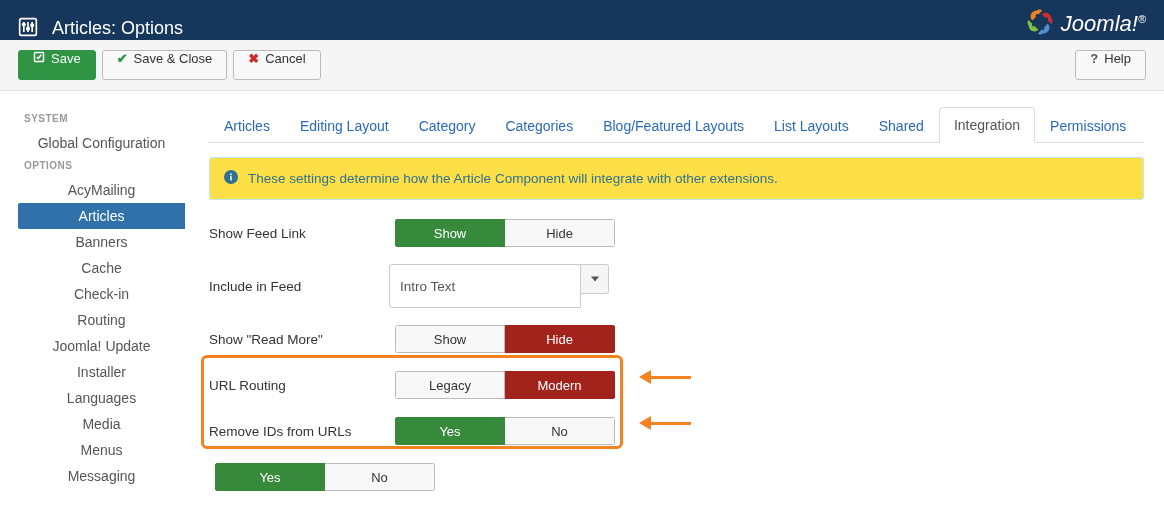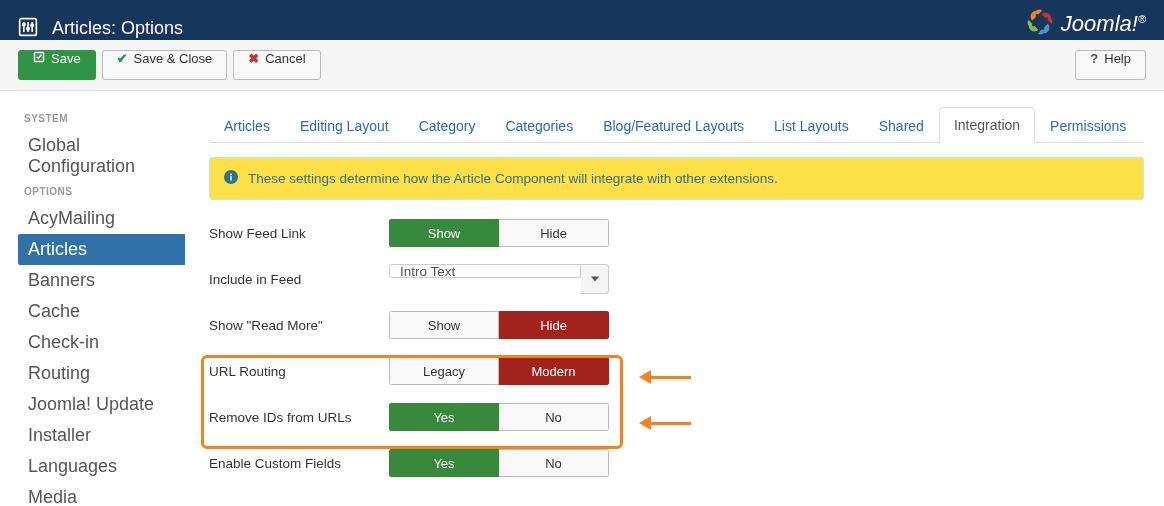--- a/index.html
+++ b/index.html
@@ -14,40 +14,40 @@
   .toolbar { background: #f5f5f5; border-bottom: 1px solid #e0e0e0; padding: 10px 18px; display: flex; align-items: center; gap: 6px; }
   .btn { display: inline-flex; align-items: flex-start; gap: 6px; height: 30px; padding: 0 14px; border: 1px solid #bbb; border-radius: 3px; background: #f8f8f8; font-size: 13px; cursor: pointer; color: #333; }
   .btn-green { background: #2f9444; border-color: #2f9444; color: #fff; }
   .btn .ic { font-weight: bold; }
   .ic-green { color: #2f9444; }
   .ic-red { color: #c9302c; }
   .toolbar-spacer { flex: 1; }
   .body-wrap { display: flex; }
   .sidebar { width: 185px; padding: 18px 0 18px 18px; }
   .sb-header { color: #999; font-size: 10px; font-weight: bold; letter-spacing: .5px; padding: 4px 6px 6px; }
-  .sb-item { display: block; padding: 5px 10px; color: #555; font-size: 18px; cursor: pointer; border-radius: 2px 0 0 2px; }
+  .sb-item { display: block; padding: 5px 10px; color: #555; font-size: 14px; cursor: pointer; border-radius: 2px 0 0 2px; text-align: center; }
   .sb-item.active { background: #3071a9; color: #fff; }
   .sb-group + .sb-group { }
   .main { flex: 1; padding: 16px 20px 30px 24px; position: relative; }
   .tabs { display: flex; align-items: flex-end; border-bottom: 1px solid #ddd; }
   .tab { padding: 9px 14px; color: #2a69b8; font-size: 14px; cursor: pointer; border: 1px solid transparent; border-bottom: none; margin-bottom: -1px; }
   .tab.active { color: #555; border-color: #ddd; border-bottom: 1px solid #fff; border-radius: 4px 4px 0 0; background: #fff; }
   .info-box { background: #fde047; border: 1px solid #bce8f1; color: #31708f; padding: 12px 14px; border-radius: 3px; margin-top: 14px; display: flex; align-items: center; gap: 10px; font-size: 13.5px; }
   .info-box .info-icon { color: #31708f; font-weight: bold; }
   .form-rows { margin-top: 18px; position: relative; }
   .form-row { display: flex; align-items: center; min-height: 30px; margin-bottom: 16px; }
   .form-label { width: 180px; color: #333; font-size: 13.5px; }
   .control { display: flex; }
-  .seg { display: inline-flex; border-radius: 3px; overflow: hidden; }
+  .seg { display: inline-flex; border-radius: 3px; overflow: hidden; margin-left: 6px; }
   .seg button { width: 110px; height: 28px; border: 1px solid #bbb; background: #f8f8f8; font-size: 13px; cursor: pointer; color: #333; }
   .seg button + button { border-left: none; }
   .seg button.sel-green { background: #378a3c; border-color: #378a3c; color: #fff; }
   .seg button.sel-red { background: #a2231b; border-color: #a2231b; color: #fff; }
   .select-wrap { display: flex; }
-  .select-main { width: 192px; height: 14px; border: 1px solid #ccc; border-radius: 3px 0 0 3px; padding: 0 10px; display: flex; align-items: center; background: #fff; font-size: 13.5px; color: #555; }
+  .select-main { width: 192px; height: 44px; border: 1px solid #ccc; border-radius: 3px 0 0 3px; padding: 0 10px; display: flex; align-items: center; background: #fff; font-size: 13.5px; color: #555; }
   .select-caret { width: 28px; height: 30px; border: 1px solid #ccc; border-left: none; border-radius: 0 3px 3px 0; background: #f5f5f5; display:flex; align-items:center; justify-content:center; cursor:pointer; }
   .highlight-box { position: absolute; border: 3px solid #f58220; border-radius: 6px; pointer-events: none; }
   .arrow { position: absolute; display: flex; align-items: center; pointer-events: none; }
   .arrow-line { height: 3px; background: #f58220; width: 40px; }
   .arrow-head { width: 0; height: 0; border-top: 7px solid transparent; border-bottom: 7px solid transparent; border-right: 12px solid #f58220; }
   .question-icon { color: #555; font-weight: bold; }
 </style>
 </head>
 <body>
 
@@ -191,21 +191,20 @@
 
       <div class="form-row">
         <div class="form-label">Remove IDs from URLs</div>
         <div class="control seg">
             <button class="sel-green">Yes</button>
             <button>No</button>
           </div>
       </div>
 
       <div class="form-row">
-        <div class="form-label">Enable Custom Fields</div>
         <div class="control seg">
             <button class="sel-green">Yes</button>
             <button>No</button>
           </div>
       </div>
 
       <div class="highlight-box" style="left:-8px; top:137px; width:422px; height:94px;"></div>
       <div class="arrow" style="left:430px; top:152px;">
         <div class="arrow-head"></div>
           <div class="arrow-line"></div>

